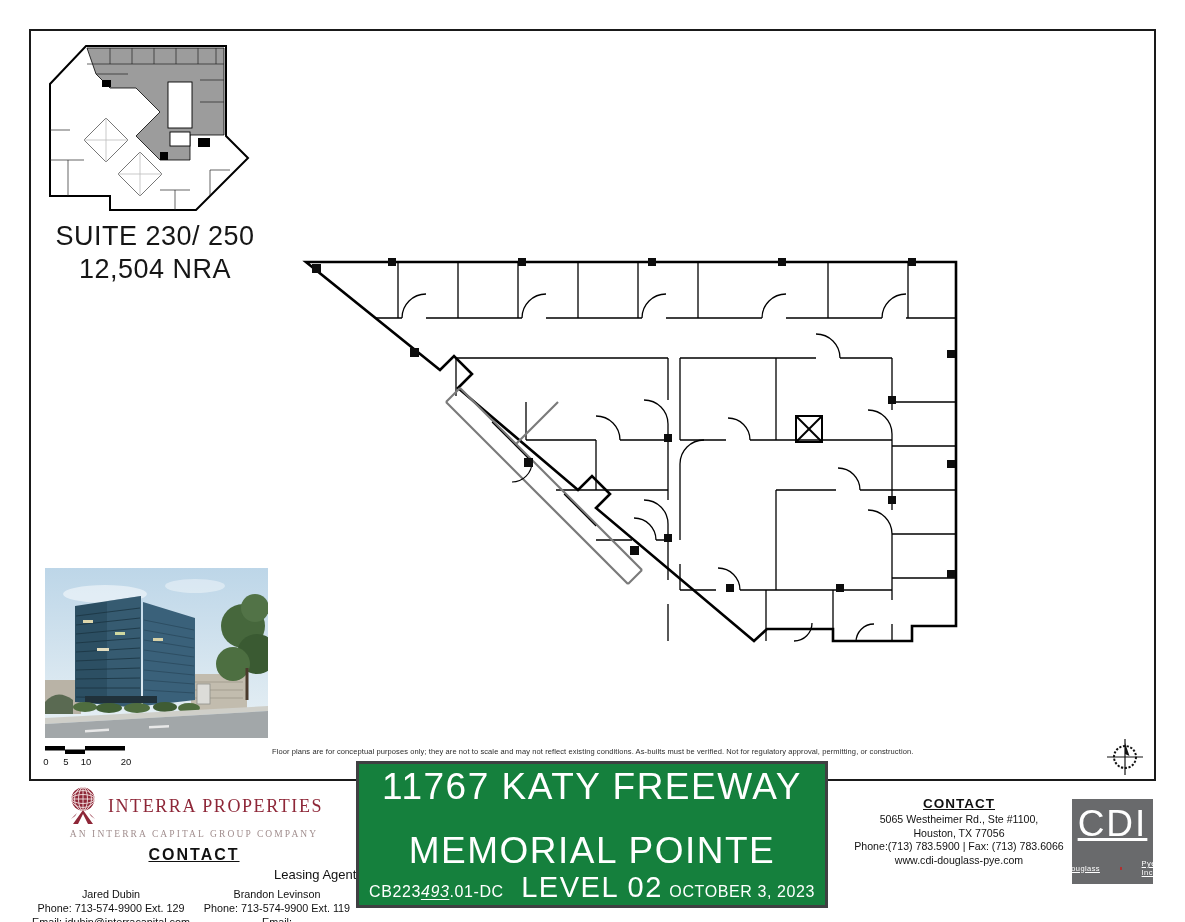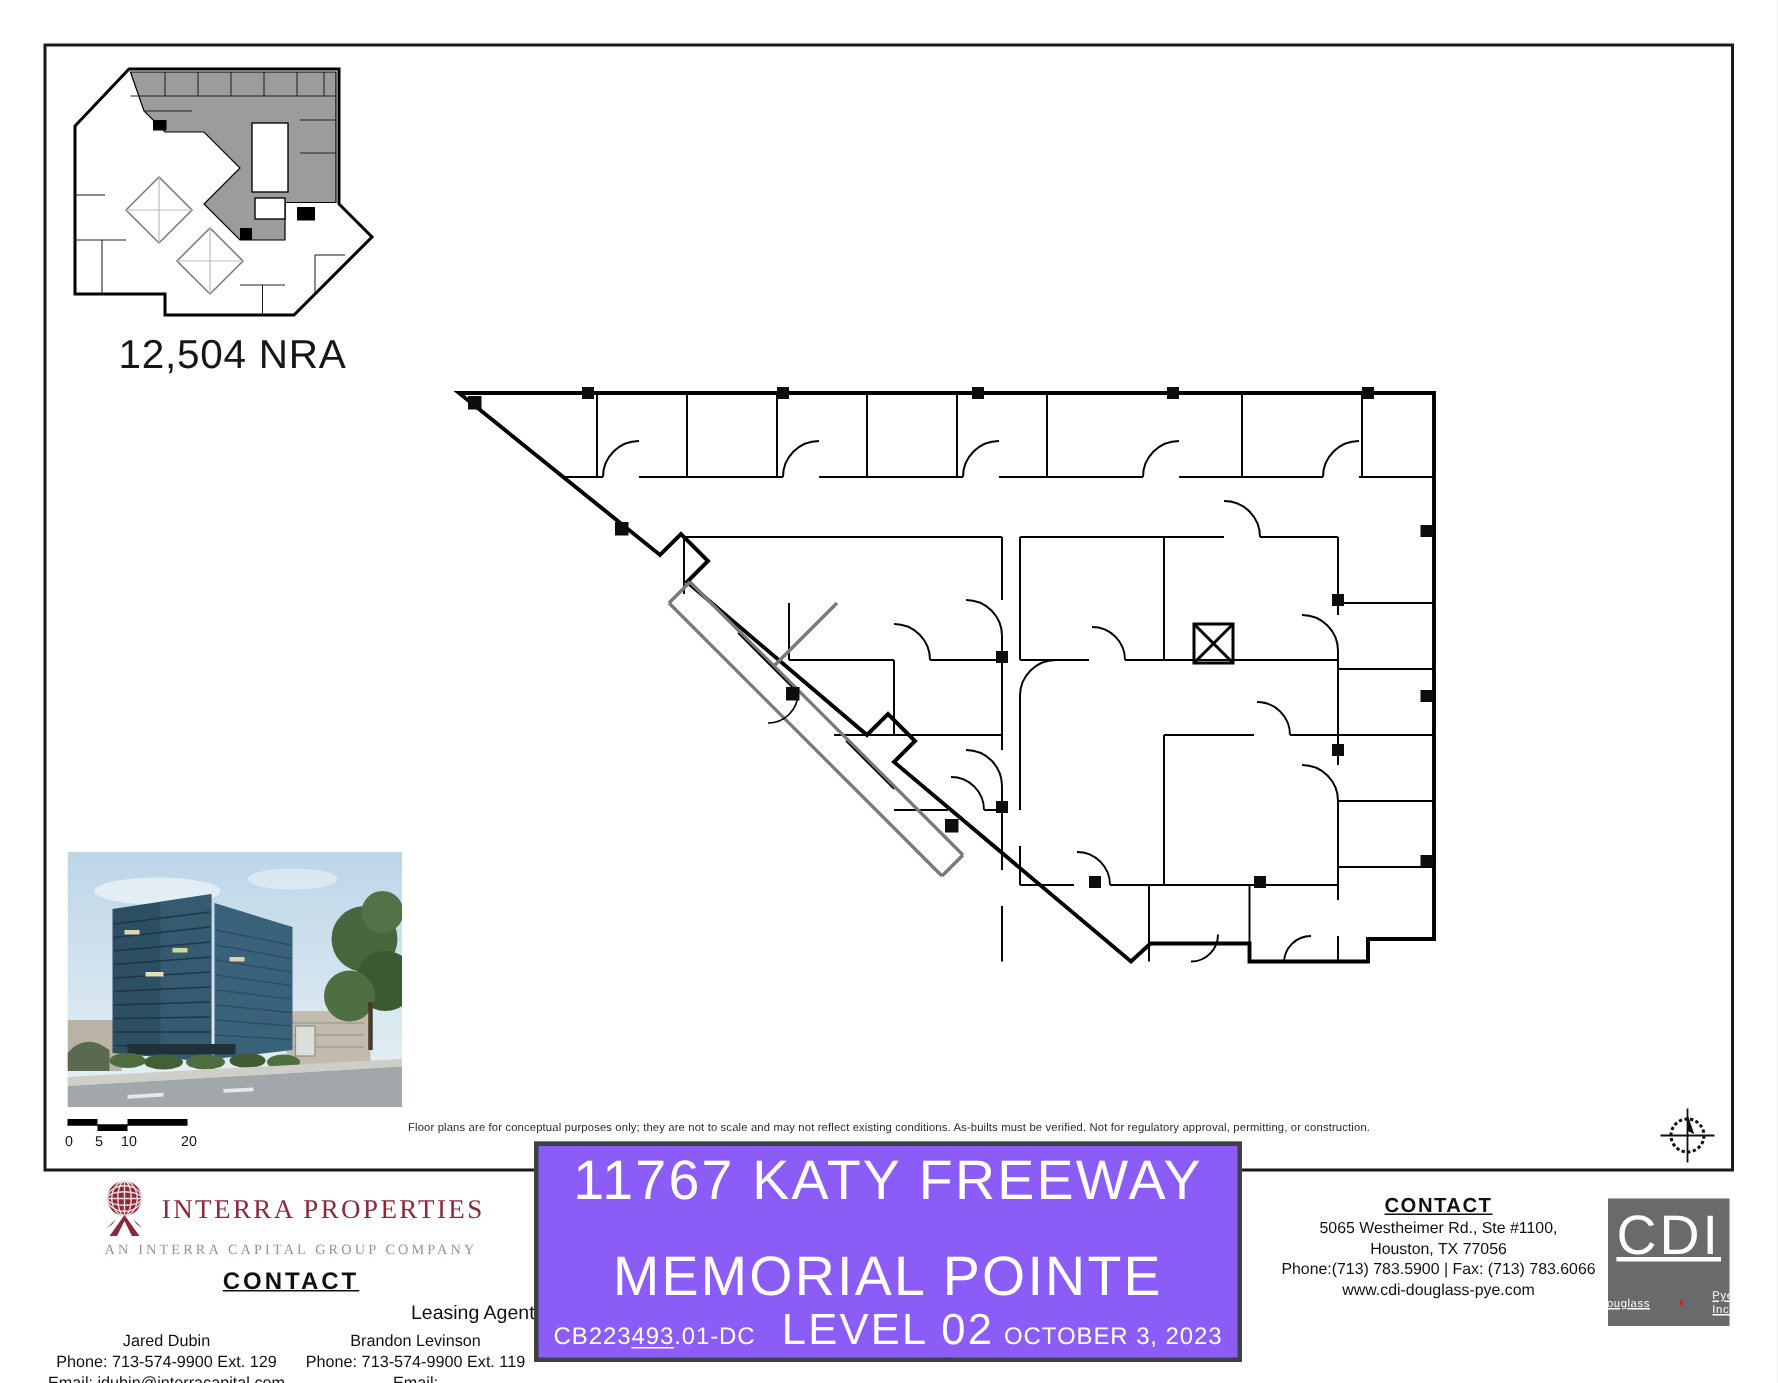--- a/index.html
+++ b/index.html
@@ -43,30 +43,30 @@
   .contact-heading{
     font-size:16px;font-weight:700;letter-spacing:2px;text-decoration:underline;
     margin-top:7px;color:#111;
   }
   .leasing-agent{font-size:13px;margin-top:3px;color:#111;text-align:right;}
   .agents-row{display:flex;justify-content:space-between;margin-top:5px;}
   .agent-col{width:50%;font-size:10.8px;line-height:14px;color:#111;}
   
   .title-box{
     left:356px;top:761px;width:472px;height:147px;box-sizing:border-box;
-    background:#8b5cf6;border:3px solid #3f4042;text-align:center;color:#fff;
+    background:#15803d;border:3px solid #3f4042;text-align:center;color:#fff;
   }
   .title-line1,.title-line2{font-size:37px;line-height:41px;letter-spacing:1.5px;font-weight:400;margin-top:23px;}
   .title-line1{margin-top:2px;}
   .title-line3{font-size:29px;line-height:33px;letter-spacing:1.5px;}
   .title-bottom-row{
     position:absolute;left:10px;right:10px;bottom:4px;display:flex;
     justify-content:space-between;font-size:16px;letter-spacing:0.6px;
   }
-  .job-underline{text-decoration:underline;text-underline-offset:2px;}
+  .job-underline{text-decoration:underline;text-underline-offset:2px;font-style:italic;}
   
   .cdi-contact{left:848px;top:796px;width:222px;text-align:center;}
   .cdi-heading{font-size:13.5px;font-weight:700;letter-spacing:1px;text-decoration:underline;color:#111;}
   .cdi-lines{font-size:10.6px;line-height:13.5px;margin-top:2px;color:#111;}
   .cdi-logo{
     left:1072px;top:799px;width:81px;height:85px;background:#696a6c;
     display:flex;flex-direction:column;align-items:center;justify-content:center;color:#fff;text-decoration:underline;
   }
   .cdi-logo-text{font-size:37px;font-weight:100;letter-spacing:2px;line-height:36px;}
   .cdi-logo-caption{font-size:7.5px;letter-spacing:0.4px;margin-top:17px;display:flex;align-items:center;gap:20px;}
@@ -116,20 +116,21 @@
         <line x1="170" y1="130" x2="190" y2="130"></line>
           <line x1="170" y1="130" x2="170" y2="155"></line>
         <line x1="56" y1="34" x2="88" y2="34"></line>
       </g>
       <rect x="62" y="40" width="9" height="7" fill="#000"></rect>
       <rect x="120" y="112" width="8" height="8" fill="#000"></rect>
     </svg>
   </div>
 
   <div class="abs suite-label">
+    <div>SUITE 230/ 250</div>
     <div>12,504 NRA</div>
   </div>
 
   <div class="abs" style="left:296px;top:250px;width:680px;height:400px;">
     <svg width="680" height="400" viewBox="0 0 680 400">
 
       <path d="M 10,12 H 660 V 376 H 616 V 391 H 537 V 379 H 471 L 458,391
                L 300,258 L 314,244 L 296,226 L 282,240
                L 162,138 L 176,124 L 158,106 L 144,120 Z" fill="#ffffff" stroke="#000" stroke-width="2.6"></path>
 

